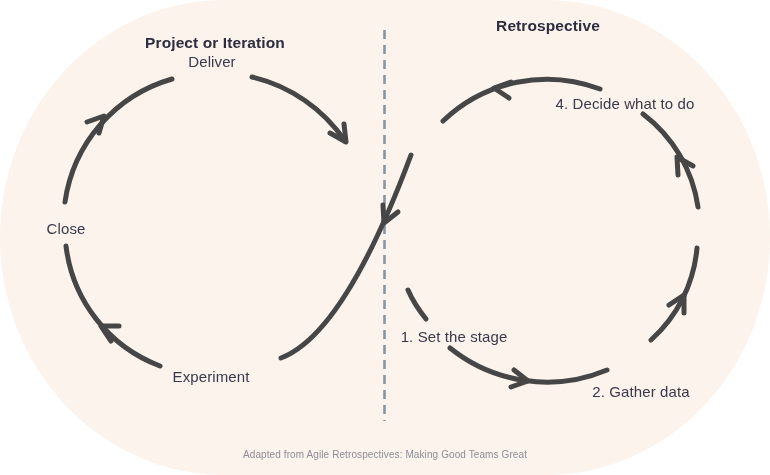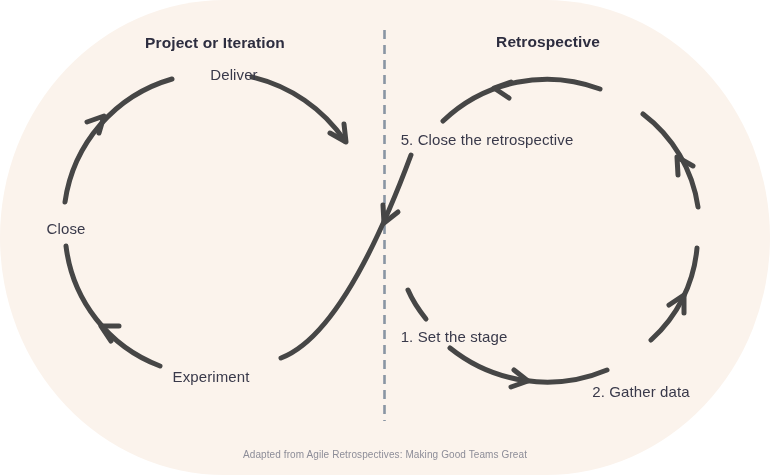--- a/index.html
+++ b/index.html
@@ -95,24 +95,24 @@
 
       <path class="stroke" d="M 698 207 A 142 142 0 0 0 643 114"></path>
       <polyline class="stroke" points="678,175 677,157 693,166"></polyline>
 
       <path class="stroke" d="M 600 89 A 150 150 0 0 0 443 121"></path>
       <polyline class="stroke" points="509,98 494,88 511,82"></polyline>
     </g>
   </svg>
 
   <div class="lbl title" style="left:215px;top:43px;">Project or Iteration</div>
-  <div class="lbl" style="left:212px;top:74px;margin-left:22px;">Deliver</div>
+  <div class="lbl" style="left:212px;top:61px;">Deliver</div>
   <div class="lbl" style="left:66px;top:228px;">Close</div>
   <div class="lbl" style="left:211px;top:376px;">Experiment</div>
 
-  <div class="lbl title" style="left:548px;top:42px;">Retrospective</div>
+  <div class="lbl title" style="left:548px;top:26px;">Retrospective</div>
   <div class="lbl" style="left:454px;top:336px;">1. Set the stage</div>
   <div class="lbl" style="left:641px;top:355px;margin-top:36px;">2. Gather data</div>
-  <div class="lbl" style="left:487px;top:139px;">5. Close the retrospective</div>
+  <div class="lbl" style="left:625px;top:103px;">4. Decide what to do</div>
 
   <div class="lbl caption" style="left:385px;top:454px;">Adapted from Agile Retrospectives: Making Good Teams Great</div>
 
 </div>
 
 </body></html>

